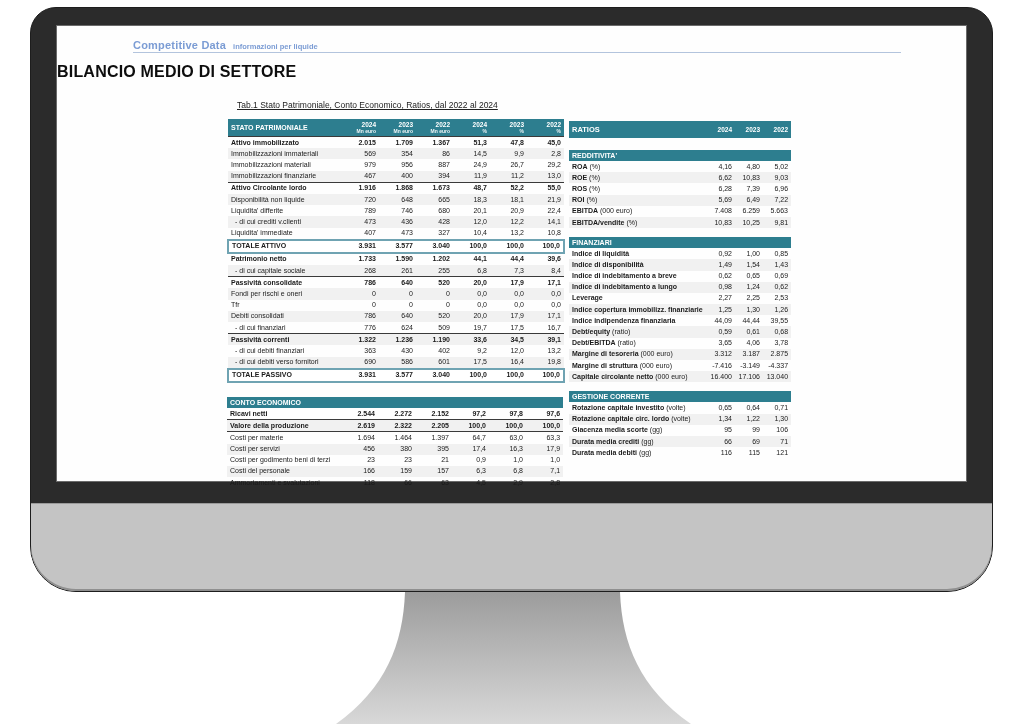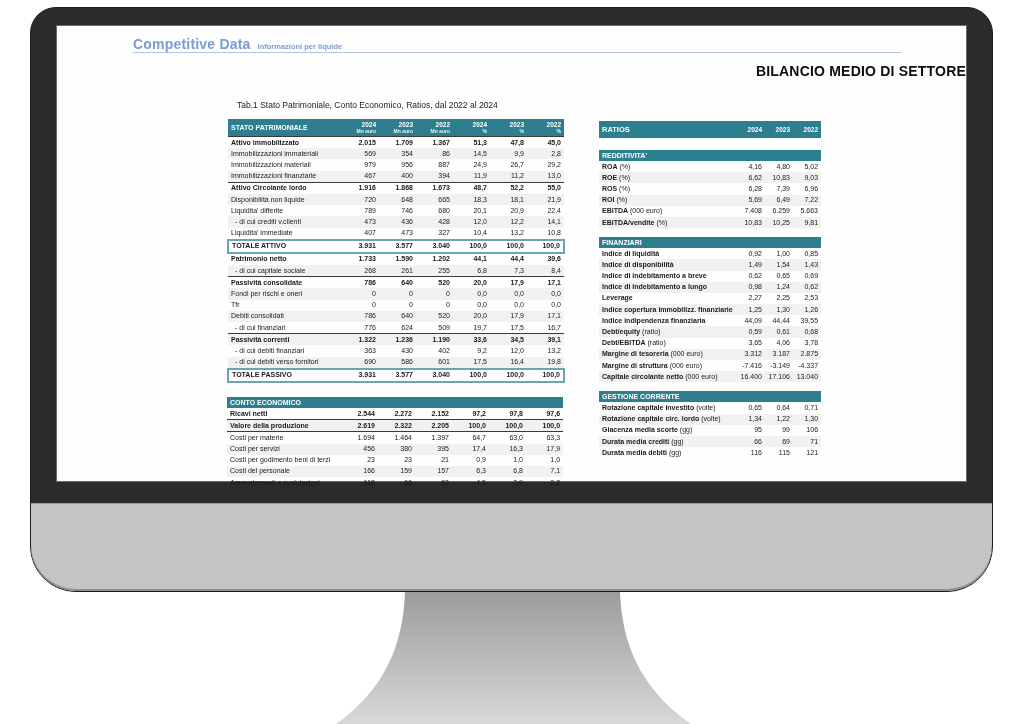--- a/index.html
+++ b/index.html
@@ -11,29 +11,29 @@
   .monitor-head{position:absolute;left:30px;top:7px;width:963px;height:585px;
       background:#2b2b2b;border:1px solid #1d1d1d;border-radius:26px 26px 46px 46px;box-sizing:border-box;}
   .chin{position:absolute;left:0;right:0;bottom:0;height:88px;background:#c4c4c4;
       border-radius:0 0 45px 45px;box-shadow:inset 0 -2px 0 #8f8f8f, inset 0 1px 0 #9a9a9a;}
   .screen{position:absolute;left:26px;top:18px;width:909px;height:455px;background:#fefefe;
       box-shadow:0 0 0 1px #6a6a6a;}
   .neck{position:absolute;left:300px;top:592px;width:424px;height:132px;display:block;}
 
   
   .brand{position:absolute;left:76px;top:9px;white-space:nowrap;}
-  .brand-name{font-weight:bold;font-size:14px;color:var(--brand);letter-spacing:.2px;}
+  .brand-name{font-weight:bold;font-size:11px;color:var(--brand);letter-spacing:.2px;}
   .brand-tag{font-weight:bold;font-size:7.5px;color:var(--brand);margin-left:7px;}
   .brand-rule{position:absolute;left:76px;top:26px;width:768px;height:1px;background:#b3c4dd;}
-  .title{position:absolute;left:0;top:37px;width:100%;text-align:right;
-      font-weight:bold;font-size:14px;color:#0d0d0d;letter-spacing:.2px;}
-  .subtitle{position:absolute;left:180px;top:74px;font-size:8.5px;color:#222;}
+  .title{position:absolute;left:0;top:37px;width:100%;text-align:left;
+      font-weight:bold;font-size:16px;color:#0d0d0d;letter-spacing:.2px;}
+  .subtitle{position:absolute;left:180px;top:74px;font-size:8.5px;color:#222;text-decoration:underline;}
 
   .left-col{position:absolute;left:170px;top:93px;width:336px;}
-  .right-col{position:absolute;left:542px;top:95px;width:222px;}
+  .right-col{position:absolute;left:512px;top:95px;width:222px;}
 
   table{border-collapse:collapse;width:100%;table-layout:fixed;color:var(--ink);}
   th,td{margin:0;}
 
   
   tr.band th{background:var(--teal);color:#fff;font-weight:bold;text-align:left;
       font-size:7px;padding:2px 3px;vertical-align:middle;}
   tr.band th.num{text-align:right;padding-right:3px;}
   .yr{font-size:6.5px;font-weight:bold;text-align:right;line-height:7px;}
   .un{font-size:5px;font-weight:bold;text-align:right;line-height:6px;opacity:.92;}

